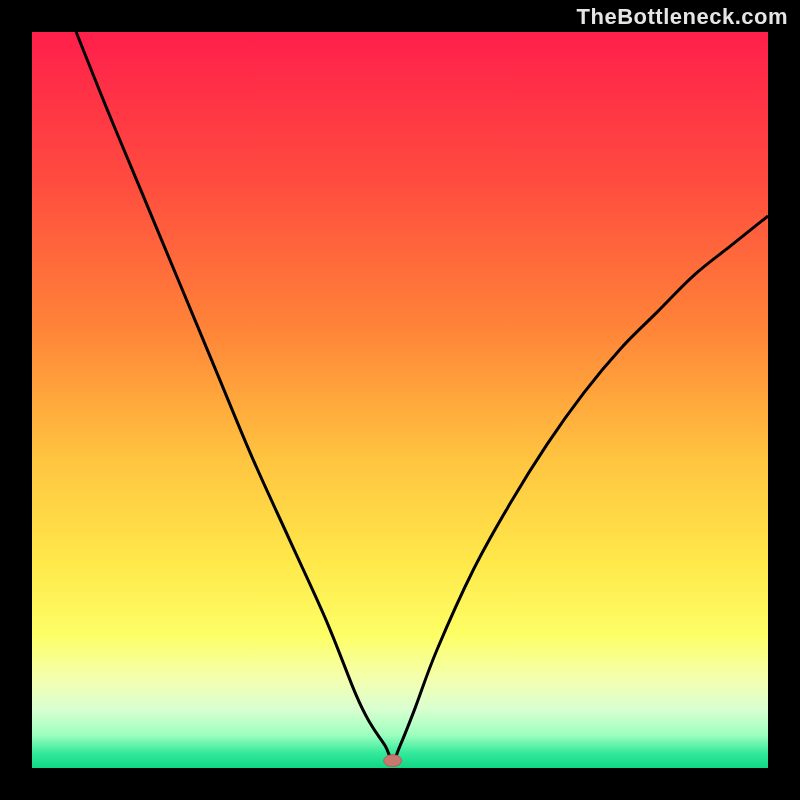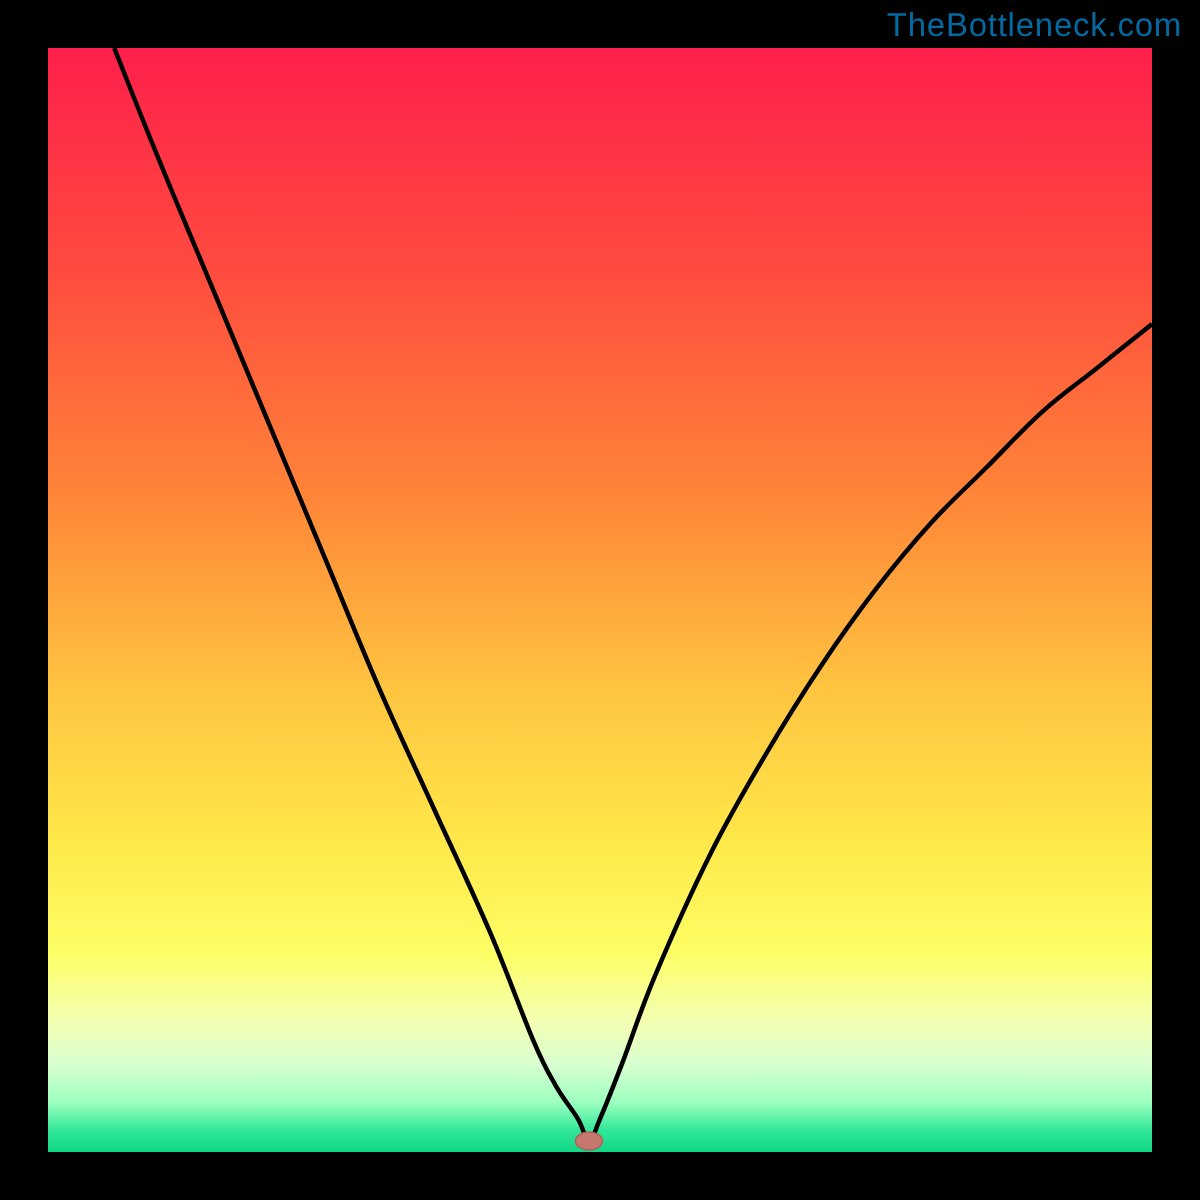--- a/index.html
+++ b/index.html
@@ -13,23 +13,23 @@
   .frame {
     position: relative;
     width: 800px;
     height: 800px;
     background: #000;
   }
   .watermark {
     position: absolute;
     top: 4px;
     right: 12px;
-    color: #0369a1;
+    color: #e5e5e5;
     font-size: 22px;
-    font-weight: 400;
+    font-weight: 700;
     letter-spacing: 0.5px;
     z-index: 5;
     user-select: none;
   }
   .plot-wrap {
     position: absolute;
     left: 32px;
     top: 32px;
     width: 736px;
     height: 736px;

